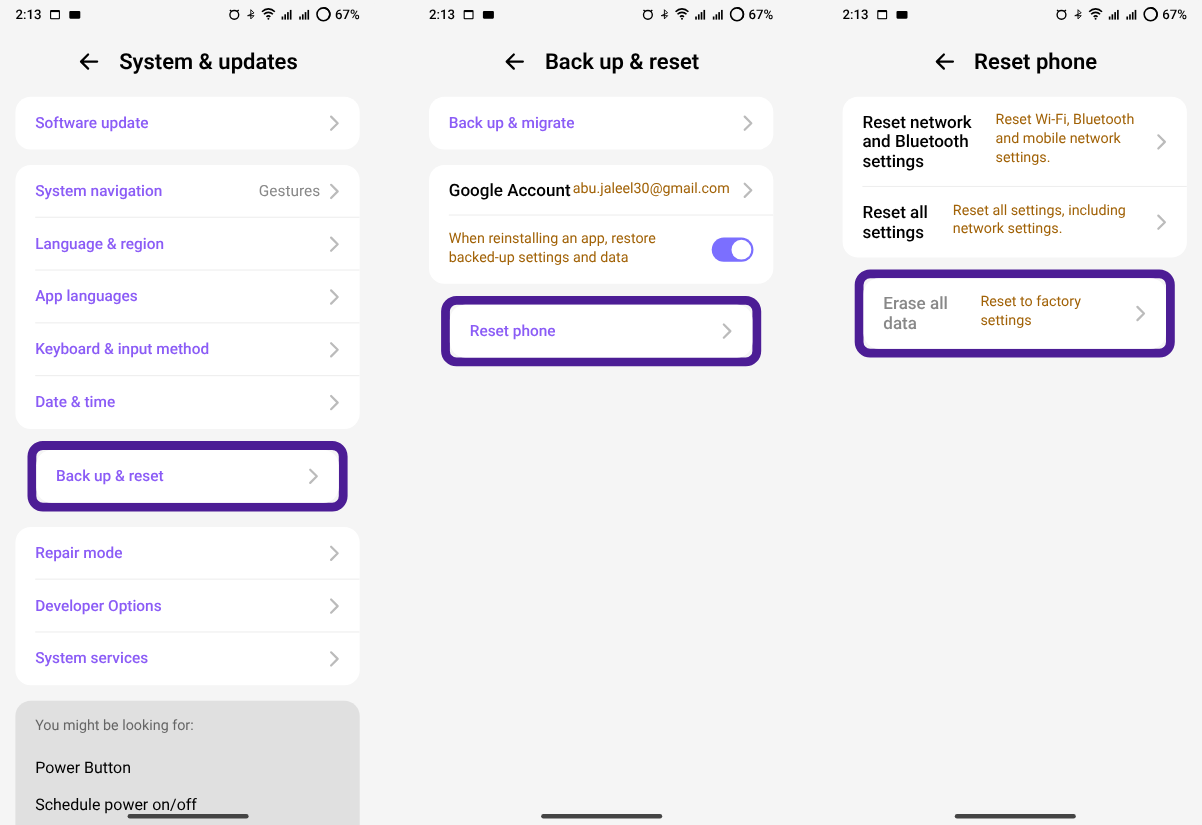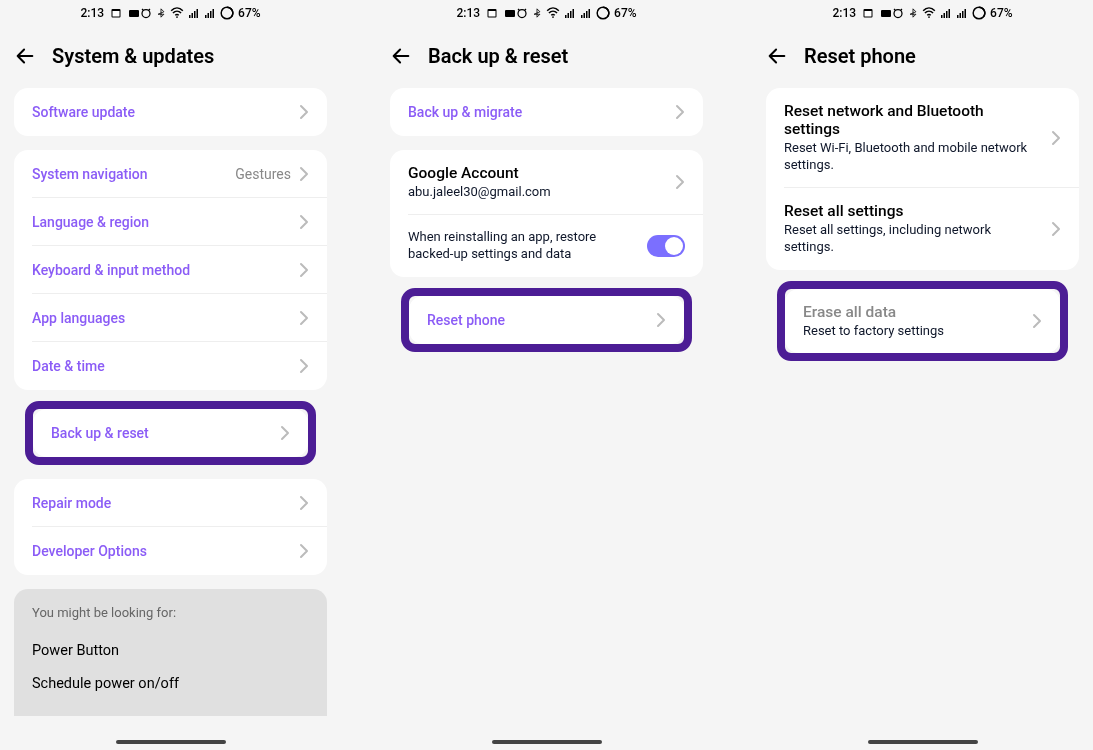--- a/index.html
+++ b/index.html
@@ -20,21 +20,21 @@
     .phone {
       width: 341px;
       height: 750px;
       background: #f5f5f5;
       position: relative;
       overflow: hidden;
       border-radius: 4px;
     }
     .status-bar {
       display: flex;
-      justify-content: center;
+      justify-content: space-between;
       align-items: center;
       padding: 6px 14px;
       font-size: 12px;
       font-weight: 500;
       color: #000;
     }
     .status-left {
       display: flex;
       align-items: center;
       gap: 6px;
@@ -46,20 +46,21 @@
     }
     .status-icon {
       display: inline-flex;
       align-items: center;
     }
     .header {
       display: flex;
       align-items: center;
       padding: 18px 14px 20px 14px;
       gap: 16px;
+      justify-content: center;
     }
     .back-arrow {
       cursor: pointer;
       display: flex;
       align-items: center;
     }
     .header-title {
       font-size: 20px;
       font-weight: 600;
       color: #000;
@@ -118,33 +119,33 @@
     .highlight .card {
       margin-bottom: 0;
     }
     .section-header {
       font-size: 13px;
       color: #888;
       padding: 10px 18px 8px 18px;
     }
     .row-sub {
       display: flex;
-      flex-direction: column;
+      flex-direction: row;
       gap: 2px;
       flex: 1;
       padding-right: 10px;
     }
     .row-sub-title {
       font-size: 15.5px;
       font-weight: 500;
       color: #000;
     }
     .row-sub-desc {
       font-size: 13px;
-      color: #0f172a;
+      color: #a16207;
       line-height: 1.3;
     }
     .toggle {
       width: 38px;
       height: 22px;
       background: #7b6fff;
       border-radius: 11px;
       position: relative;
       flex-shrink: 0;
     }
@@ -288,29 +289,29 @@
       </div>
       <div class="row">
         <span class="row-label">Language &amp; region</span>
         <span class="chevron">
             <svg width="10" height="16" viewBox="0 0 10 16">
               <path d="M2 2l6 6-6 6" stroke="#bbb" stroke-width="2" fill="none" stroke-linecap="round" stroke-linejoin="round"></path>
             </svg>
           </span>
       </div>
       <div class="row">
+        <span class="row-label">App languages</span>
+        <span class="chevron">
+            <svg width="10" height="16" viewBox="0 0 10 16">
+              <path d="M2 2l6 6-6 6" stroke="#bbb" stroke-width="2" fill="none" stroke-linecap="round" stroke-linejoin="round"></path>
+            </svg>
+          </span>
+      </div>
+      <div class="row">
         <span class="row-label">Keyboard &amp; input method</span>
-        <span class="chevron">
-            <svg width="10" height="16" viewBox="0 0 10 16">
-              <path d="M2 2l6 6-6 6" stroke="#bbb" stroke-width="2" fill="none" stroke-linecap="round" stroke-linejoin="round"></path>
-            </svg>
-          </span>
-      </div>
-      <div class="row">
-        <span class="row-label">App languages</span>
         <span class="chevron">
             <svg width="10" height="16" viewBox="0 0 10 16">
               <path d="M2 2l6 6-6 6" stroke="#bbb" stroke-width="2" fill="none" stroke-linecap="round" stroke-linejoin="round"></path>
             </svg>
           </span>
       </div>
       <div class="row">
         <span class="row-label">Date &amp; time</span>
         <span class="chevron">
             <svg width="10" height="16" viewBox="0 0 10 16">
@@ -337,20 +338,28 @@
       <div class="row">
         <span class="row-label">Repair mode</span>
         <span class="chevron">
             <svg width="10" height="16" viewBox="0 0 10 16">
               <path d="M2 2l6 6-6 6" stroke="#bbb" stroke-width="2" fill="none" stroke-linecap="round" stroke-linejoin="round"></path>
             </svg>
           </span>
       </div>
       <div class="row">
         <span class="row-label">Developer Options</span>
+        <span class="chevron">
+            <svg width="10" height="16" viewBox="0 0 10 16">
+              <path d="M2 2l6 6-6 6" stroke="#bbb" stroke-width="2" fill="none" stroke-linecap="round" stroke-linejoin="round"></path>
+            </svg>
+          </span>
+      </div>
+      <div class="row">
+        <span class="row-label">System services</span>
         <span class="chevron">
             <svg width="10" height="16" viewBox="0 0 10 16">
               <path d="M2 2l6 6-6 6" stroke="#bbb" stroke-width="2" fill="none" stroke-linecap="round" stroke-linejoin="round"></path>
             </svg>
           </span>
       </div>
     </div>
 
     <div class="suggest-card">
       <div class="suggest-title">You might be looking for:</div>

